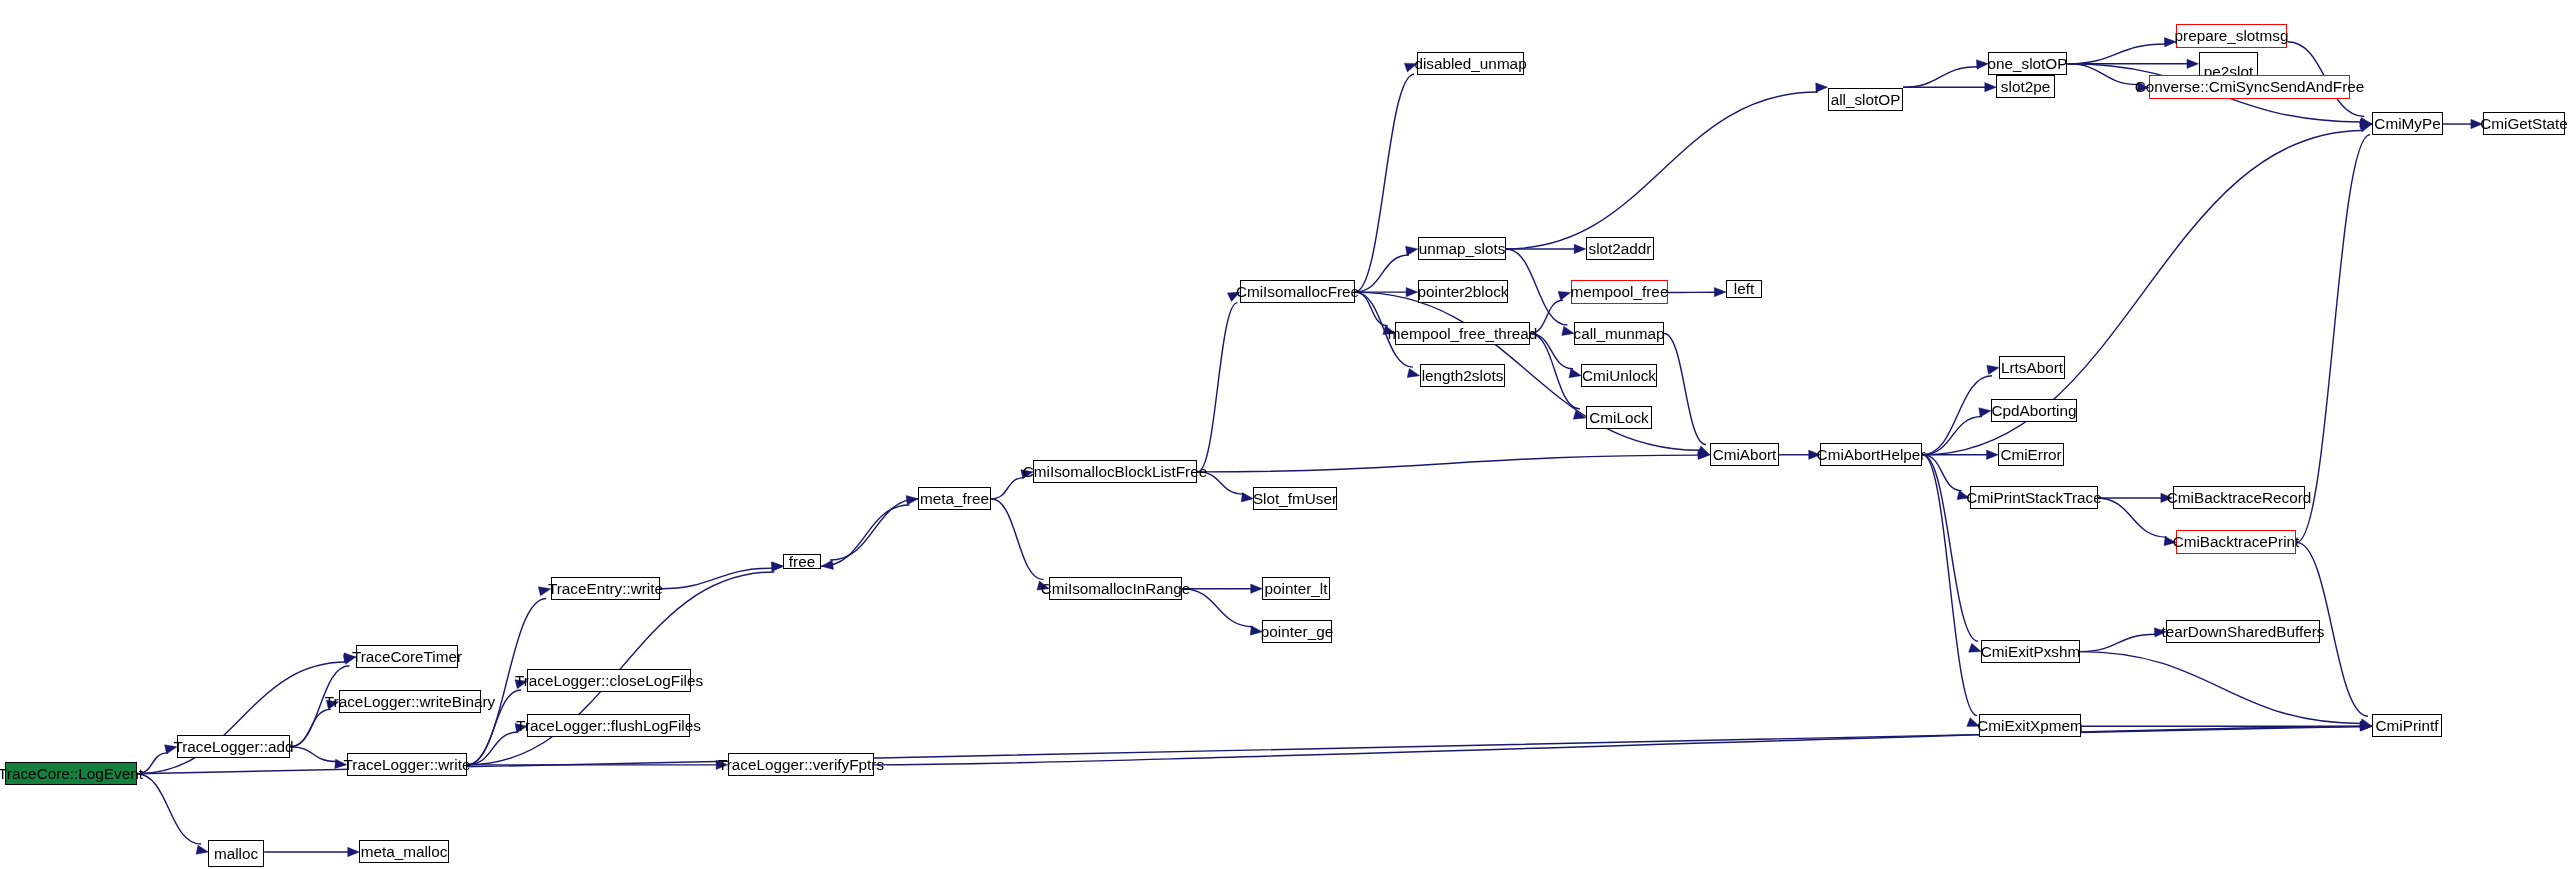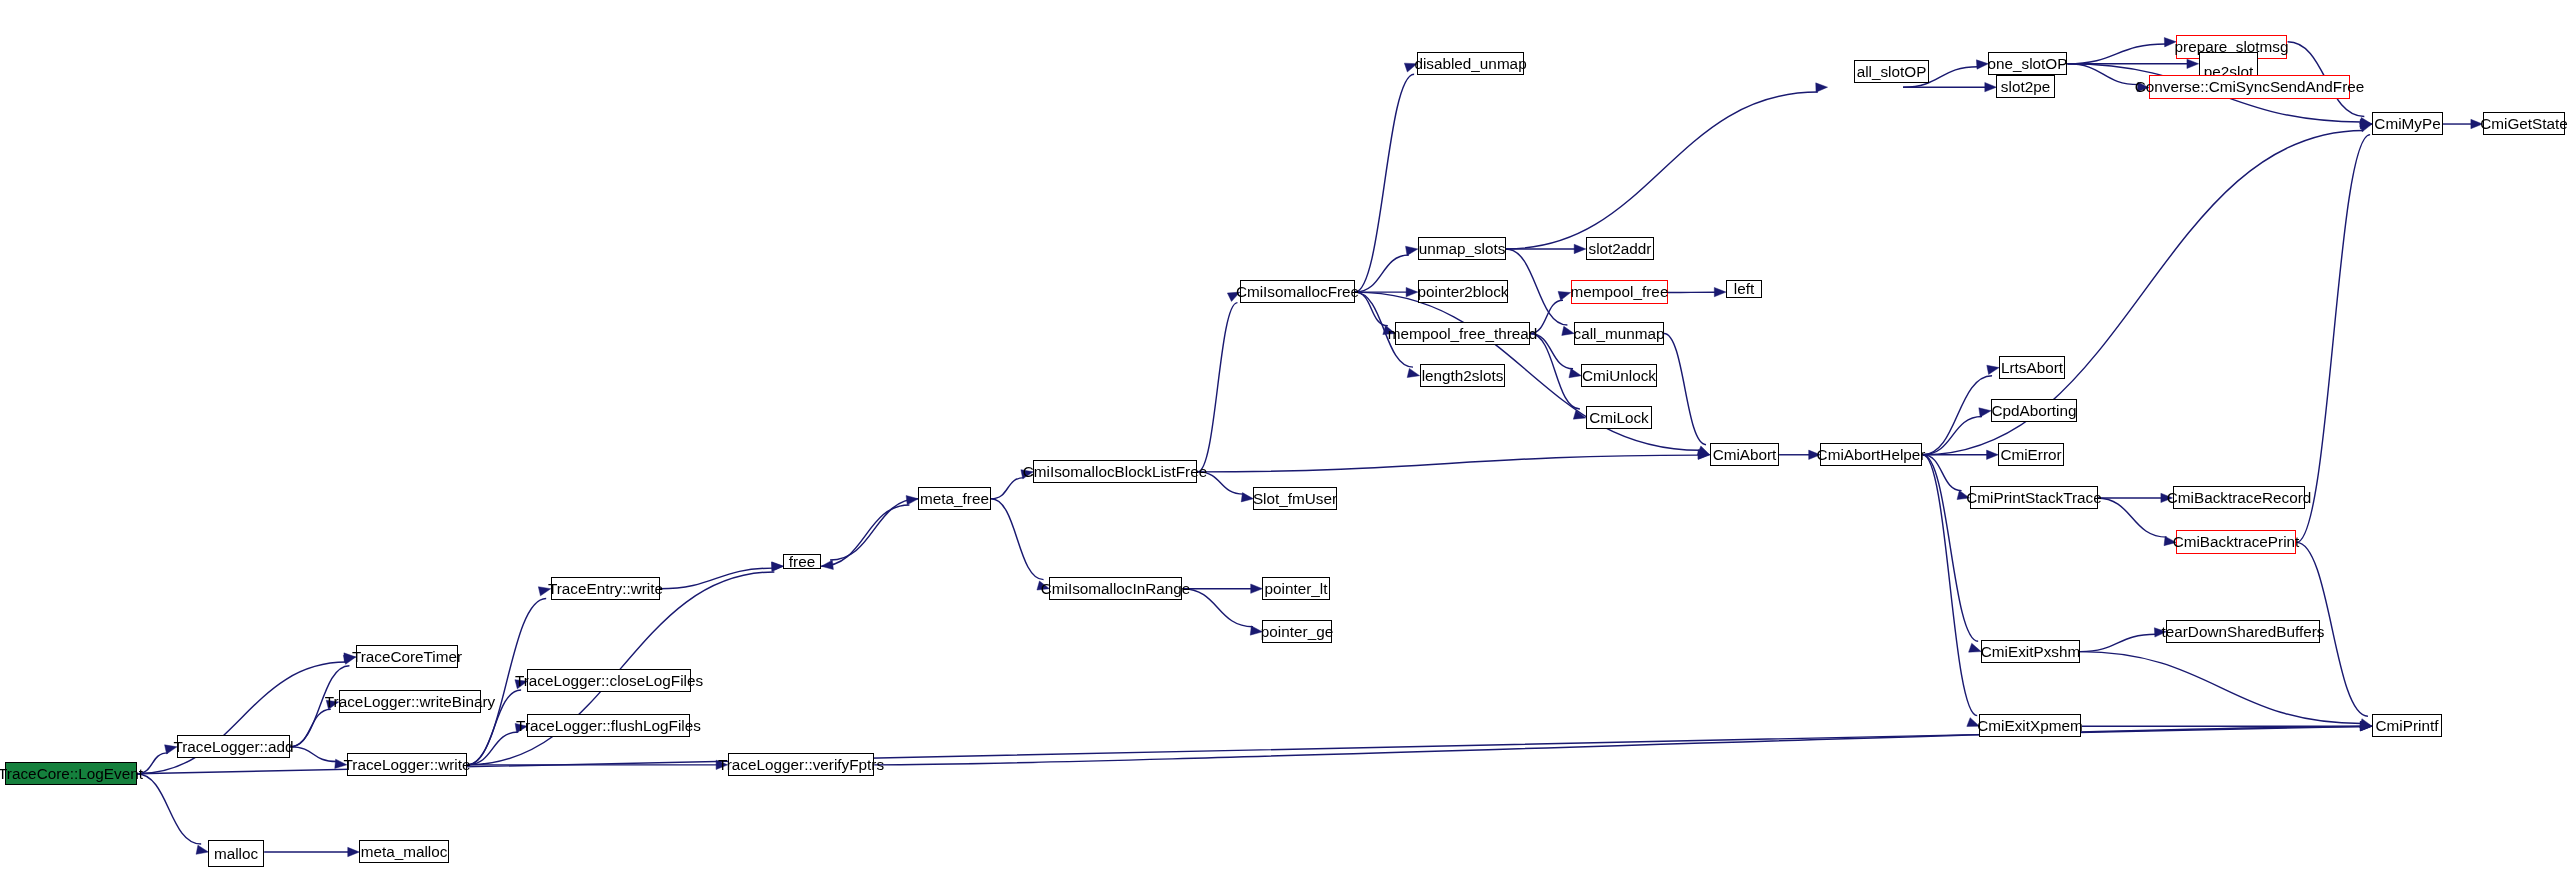--- a/index.html
+++ b/index.html
@@ -226,23 +226,23 @@
       <div class="node-box" style="left: 1999px; top: 356px; width: 66px; height: 23.4px;">LrtsAbort</div>
       <div class="node-box" style="left: 1991px; top: 399px; width: 86px; height: 23.4px;">CpdAborting</div>
       <div class="node-box" style="left: 1998px; top: 443px; width: 66px; height: 23.4px;">CmiError</div>
       <div class="node-box" style="left: 1970px; top: 486px; width: 128px; height: 23.4px;">CmiPrintStackTrace</div>
       <div class="node-box" style="left: 2173px; top: 486px; width: 132px; height: 23.4px;">CmiBacktraceRecord</div>
       <div class="node-box red" style="left: 2176px; top: 530px; width: 120px; height: 24px;">CmiBacktracePrint</div>
       <div class="node-box" style="left: 1981px; top: 640px; width: 99px; height: 23.4px;">CmiExitPxshm</div>
       <div class="node-box" style="left: 2166px; top: 620px; width: 154px; height: 23.4px;">tearDownSharedBuffers</div>
       <div class="node-box" style="left: 1979px; top: 714px; width: 102px; height: 23.4px;">CmiExitXpmem</div>
       <div class="node-box" style="left: 2372px; top: 714px; width: 70px; height: 23.4px;">CmiPrintf</div>
-      <div class="node-box" style="left: 1828px; top: 60px; width: 75px; height: 23.4px; margin-left: 26px;">all_slotOP</div>
+      <div class="node-box" style="left: 1828px; top: 88px; width: 75px; height: 23.4px;">all_slotOP</div>
       <div class="node-box" style="left: 1988px; top: 52px; width: 79px; height: 23.4px;">one_slotOP</div>
       <div class="node-box" style="left: 1996px; top: 75px; width: 59px; height: 23.4px;">slot2pe</div>
-      <div class="node-box red" style="left: 2176px; top: 35px; width: 111px; height: 24px;">prepare_slotmsg</div>
+      <div class="node-box red" style="left: 2176px; top: 24px; width: 111px; height: 24px;">prepare_slotmsg</div>
       <div class="node-box" style="left: 2199px; top: 52px; width: 59px; height: 39px;">pe2slot</div>
       <div class="node-box red" style="left: 2149px; top: 75px; width: 201px; height: 24px;">Converse::CmiSyncSendAndFree</div>
       <div class="node-box" style="left: 2372px; top: 112px; width: 71px; height: 23.4px;">CmiMyPe</div>
       <div class="node-box" style="left: 2483px; top: 112px; width: 82px; height: 23.4px;">CmiGetState</div>
     </div>
 </div>
 
 
 </body></html>

